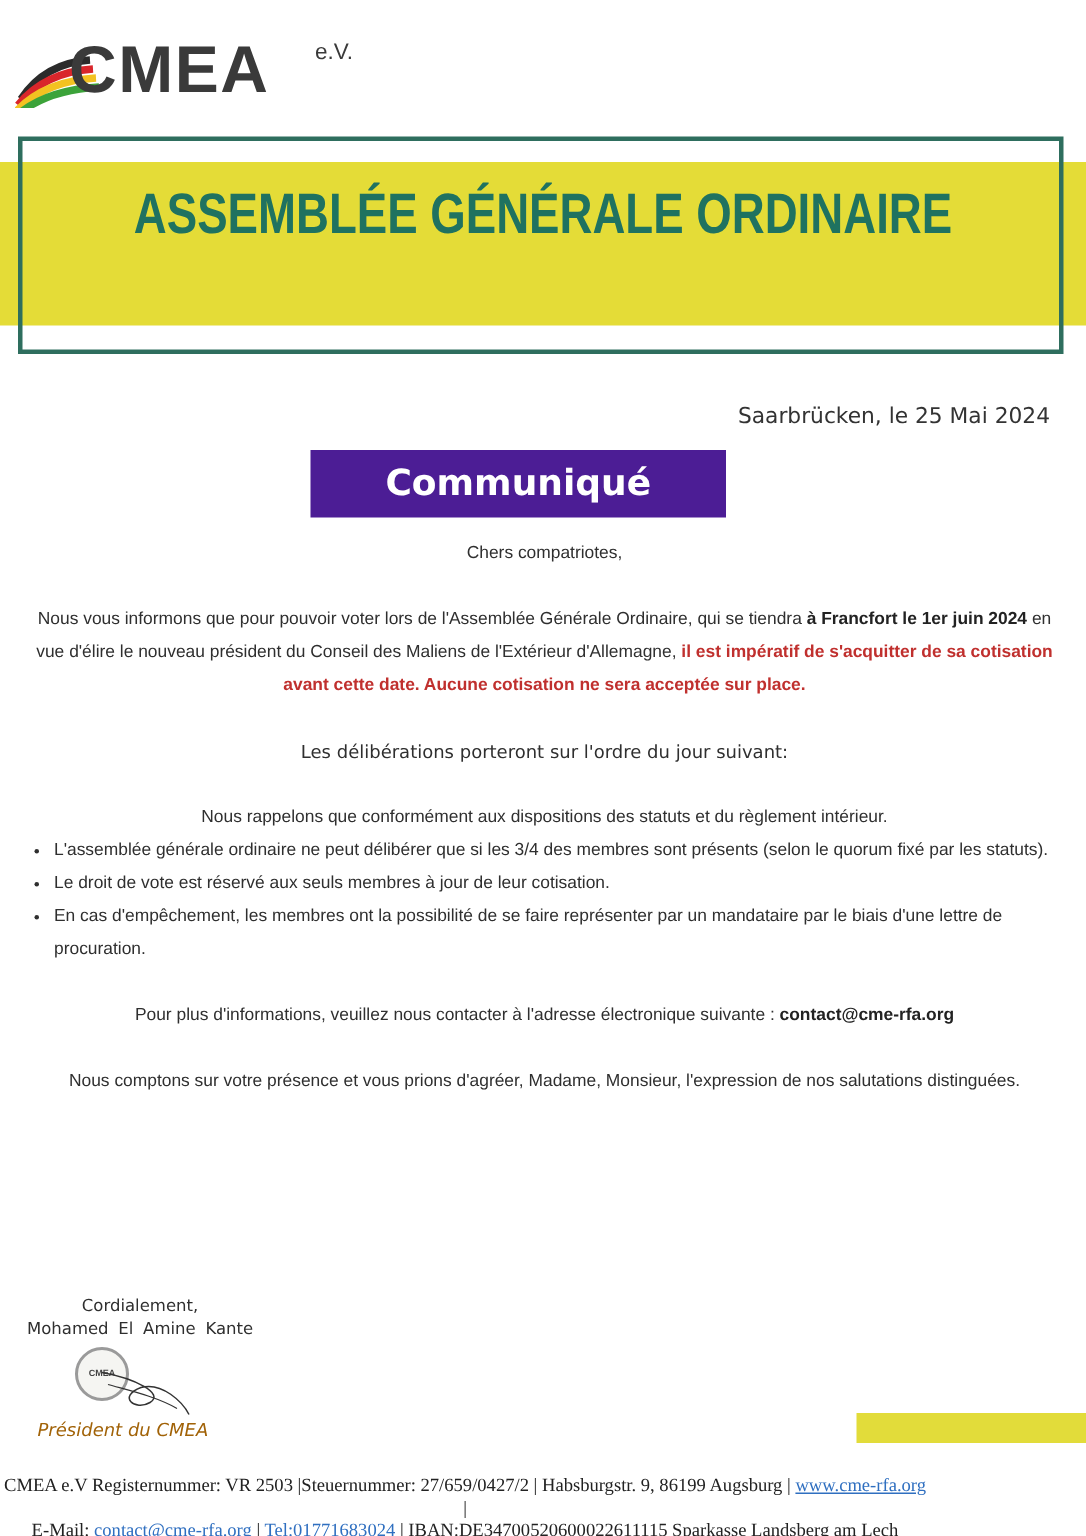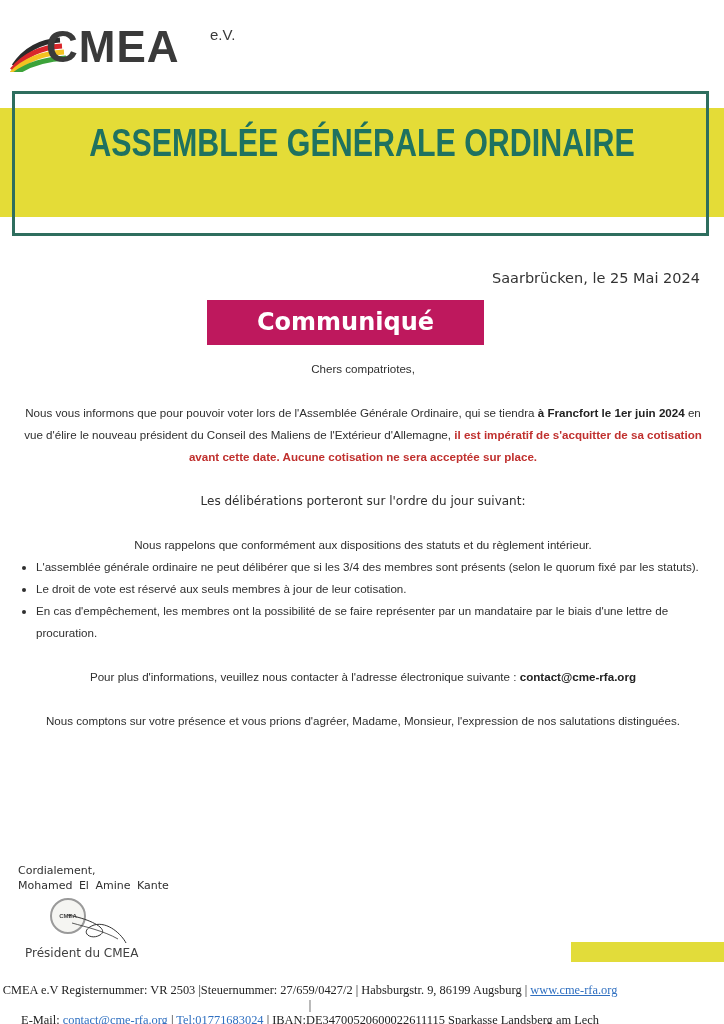--- a/index.html
+++ b/index.html
@@ -38,21 +38,21 @@
   }
 
   
   .date {
     right: 24px; top: 270px; font-size: 14.5px; color: #333;
     font-family: "DejaVu Sans", sans-serif;
   }
 
   
   .comm-box {
-    left: 207px; top: 300px; width: 277px; height: 45px; background: #be185d;
+    left: 207px; top: 300px; width: 277px; height: 45px; background: #4c1d95;
     color: #fff; font-family: "DejaVu Sans", sans-serif; font-weight: 700;
     font-size: 24px; text-align: center; line-height: 45px;
   }
 
   
   .body {
     left: 18px; top: 358px; width: 690px;
     font-family: "Liberation Sans", sans-serif; font-size: 11.6px;
     color: #2f2f2f; line-height: 22px;
   }
@@ -60,33 +60,33 @@
   .gap { height: 22px; }
   .bold { font-weight: 700; color: #222; }
   .red { color: #c0302e; font-weight: 700; }
   ul { margin: 0; padding-left: 18px; }
   ul li { margin: 0; padding-left: 0; }
   .agenda { font-family: "DejaVu Sans", sans-serif; font-size: 12px; }
 
   
   .sig {
     left: 18px; top: 863px; font-family: "DejaVu Sans", sans-serif;
-    font-size: 11px; line-height: 15px; color: #2f2f2f;
+    font-size: 11px; line-height: 15px; color: #2f2f2f; text-align: center;
   }
   .sig .name { word-spacing: 3px; }
   .stamp {
     left: 50px; top: 898px; width: 36px; height: 36px; border-radius: 50%;
     border: 2px solid #9a9a9a; box-sizing: border-box;
     font-family: "Liberation Sans", sans-serif; font-size: 6px; font-weight: 700;
     text-align: center; line-height: 32px; color: #444; background: #f5f5f2;
   }
   .scribble { left: 60px; top: 905px; width: 70px; height: 40px; }
   .title-sig {
     left: 25px; top: 946px; font-family: "DejaVu Sans", sans-serif;
-    font-size: 12px; color: #404040;
+    font-size: 12px; color: #a16207; font-style: italic;
   }
 
   
   .yellow-bar { left: 571px; top: 942px; width: 153px; height: 20px; background: #e2dc3a; }
 
   
   .footer {
     left: 0; top: 983px; width: 620px; text-align: center;
     font-family: "Liberation Serif", serif; font-size: 12.4px; line-height: 15px; color: #222;
   }

